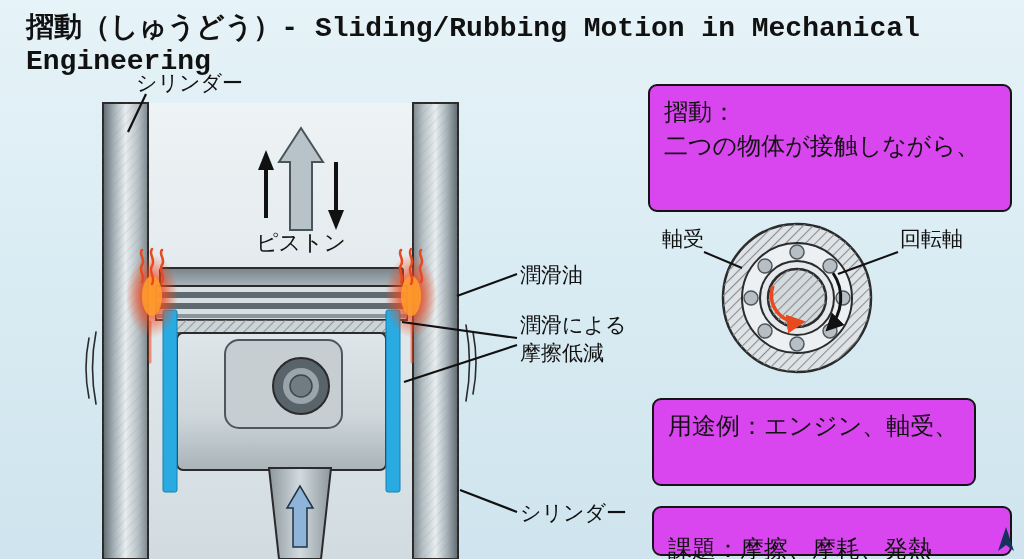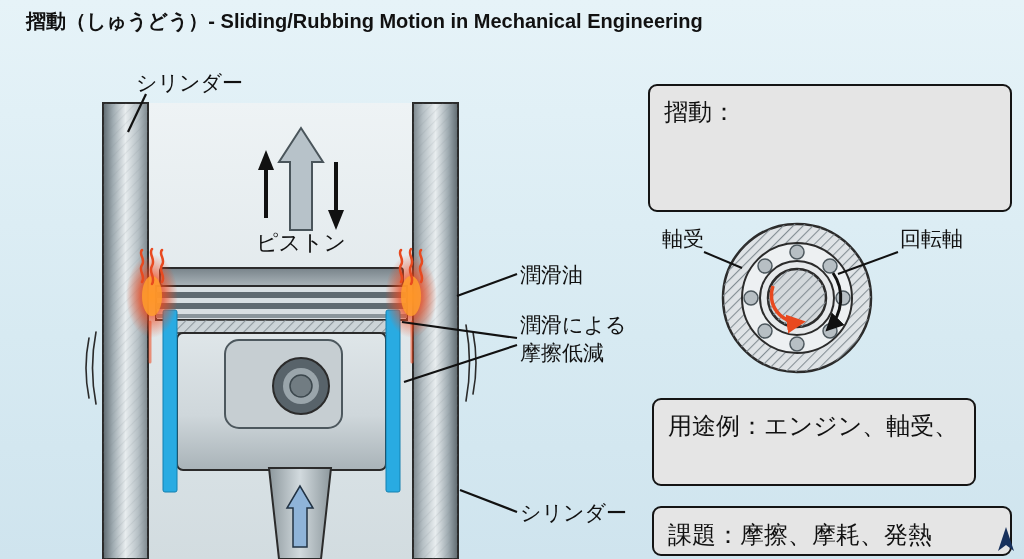--- a/index.html
+++ b/index.html
@@ -4,29 +4,29 @@
 <style>
   html,body{margin:0;padding:0;}
   body{
     width:1024px;height:559px;position:relative;overflow:hidden;
     font-family:"Liberation Sans","DejaVu Sans",sans-serif;
     background:linear-gradient(180deg,#e6f3f8 0%,#d7eaf2 60%,#cfe4ee 100%);
     color:#111;
   }
   .title{
     position:absolute;left:26px;top:8px;width:990px;
-    font-size:20px;font-weight:bold;letter-spacing:0;
+    font-size:28px;font-weight:bold;letter-spacing:0;font-family:Liberation Mono, monospace;
   }
   .box{
-    position:absolute;background:#e5e5e5;border:2.5px solid #141414;border-radius:9px;
+    position:absolute;background:#d946ef;border:2.5px solid #141414;border-radius:9px;
     box-sizing:border-box;padding:9px 14px;font-size:24px;line-height:1.42;font-weight:500;
   }
   .def-box{left:648px;top:84px;width:364px;height:128px;}
   .usage-box{left:652px;top:398px;width:324px;height:88px;}
-  .issues-box{left:652px;top:506px;width:360px;height:50px;padding-top:10px;}
+  .issues-box{left:652px;top:506px;width:360px;height:50px;padding-top:24px;}
   svg text{font-family:"Liberation Sans","DejaVu Sans",sans-serif;font-weight:500;fill:#111;}
   .diagram{position:absolute;}
   #piston-svg{left:20px;top:70px;}
   #bearing-svg{left:640px;top:210px;}
   #corner-logo{position:absolute;right:8px;bottom:6px;}
 </style>
 </head>
 <body>
 
 <div class="title">摺動（しゅうどう）- Sliding/Rubbing Motion in Mechanical Engineering</div>
@@ -160,20 +160,21 @@
   <text x="116" y="20" font-size="21">シリンダー</text>
   <text x="281" y="180" font-size="22" text-anchor="middle">ピストン</text>
   <text x="500" y="212" font-size="21">潤滑油</text>
   <text x="500" y="262" font-size="21">潤滑による</text>
   <text x="500" y="290" font-size="21">摩擦低減</text>
   <text x="500" y="450" font-size="21">シリンダー</text>
 </svg>
 
 <div class="box def-box">
   <div>摺動：</div>
+  <div>二つの物体が接触しながら、</div>
 </div>
 
 <svg id="bearing-svg" class="diagram" width="384" height="190" viewBox="0 0 384 190">
   <defs>
     <pattern id="hatchB" patternUnits="userSpaceOnUse" width="7" height="7" patternTransform="rotate(45)">
       <line x1="0" y1="0" x2="0" y2="7" stroke="#848e94" stroke-width="2.2"></line>
     </pattern>
     <marker id="mB" viewBox="0 0 10 10" refX="8" refY="5" markerWidth="6" markerHeight="6" orient="auto">
       <path d="M0,0 L10,5 L0,10 z" fill="#111"></path>
     </marker>

